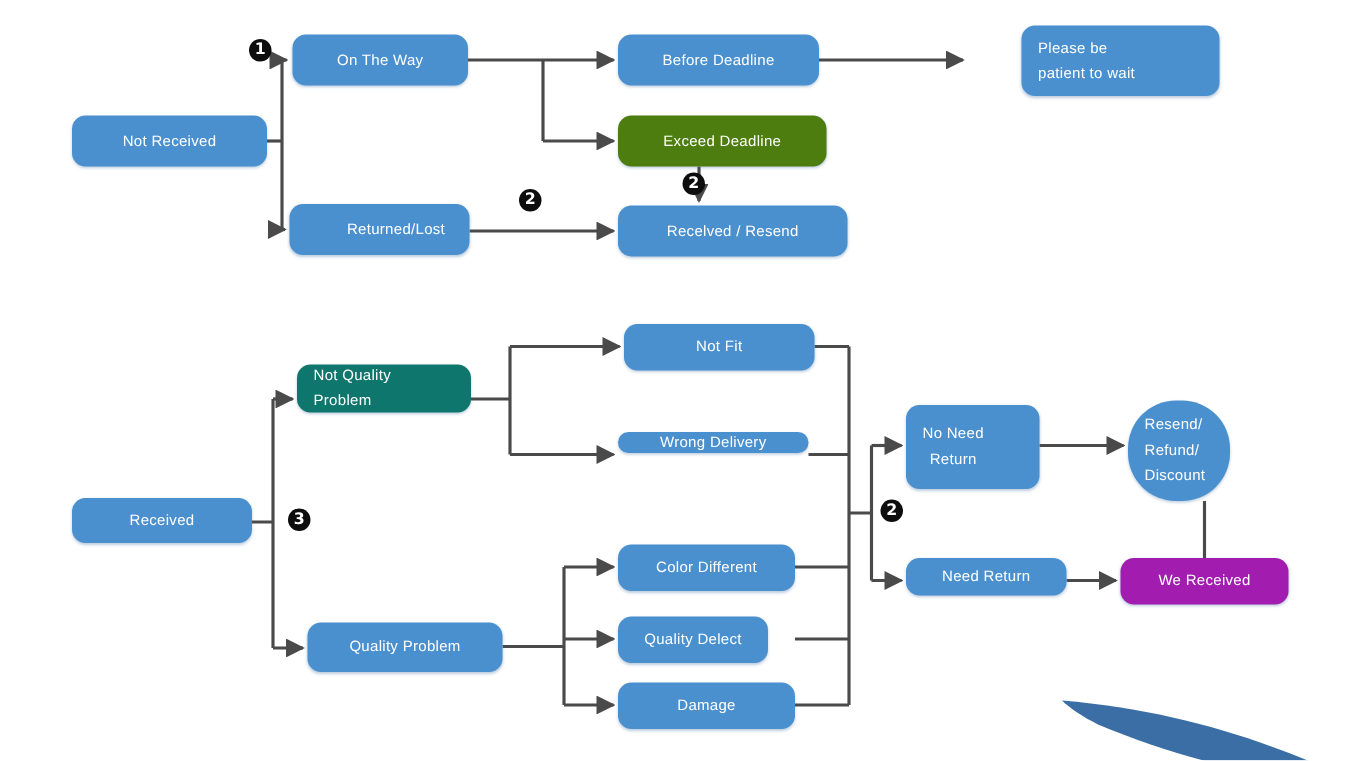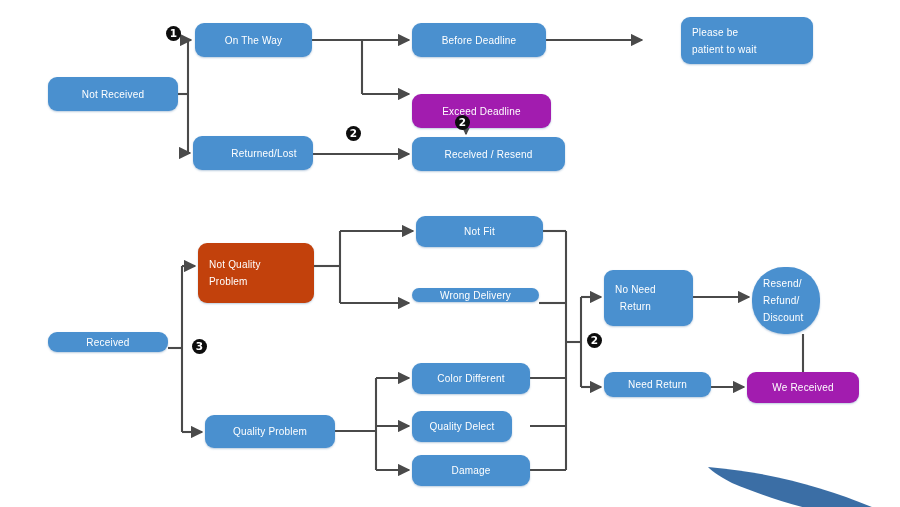--- a/index.html
+++ b/index.html
@@ -135,26 +135,26 @@
 
   <svg class="swoosh" viewBox="0 0 210 70" width="210" height="70" aria-hidden="true">
     <path d="M 18 30 C 90 36 150 55 205 80 C 160 86 95 68 42 46 C 32 41 23 35 18 30 Z" fill="#3b6ea5"></path>
   </svg>
 
   <div id="nodes">
       <div class="node" style="left: 48px; top: 77px; width: 130px; height: 34px; background: rgb(74, 144, 207); color: rgb(255, 255, 255);">Not   Received</div>
       <div class="node" style="left: 195px; top: 23px; width: 117px; height: 34px; background: rgb(74, 144, 207); color: rgb(255, 255, 255);">On The Way</div>
       <div class="node" style="left: 193px; top: 136px; width: 120px; height: 34px; background: rgb(74, 144, 207); color: rgb(255, 255, 255); padding-left: 28px;">Returned/Lost</div>
       <div class="node" style="left: 412px; top: 23px; width: 134px; height: 34px; background: rgb(74, 144, 207); color: rgb(255, 255, 255);">Before Deadline</div>
-      <div class="node" style="left: 412px; top: 77px; width: 139px; height: 34px; background: #a21caf; color: rgb(255, 255, 255); margin-top: 17px;">Exceed Deadline</div>
+      <div class="node" style="left: 412px; top: 77px; width: 139px; height: 34px; background: #4d7c0f; color: rgb(255, 255, 255);">Exceed Deadline</div>
       <div class="node" style="left: 412px; top: 137px; width: 153px; height: 34px; background: rgb(74, 144, 207); color: rgb(255, 255, 255);">Recelved / Resend</div>
       <div class="node left" style="left: 645px; top: 17px; width: 132px; height: 47px; background: rgb(74, 144, 207); color: rgb(255, 255, 255); margin-left: 36px;">Please be
 patient to wait</div>
-      <div class="node" style="left: 48px; top: 332px; width: 120px; height: 20px; background: rgb(74, 144, 207); color: rgb(255, 255, 255);">Received</div>
-      <div class="node left" style="left: 198px; top: 243px; width: 116px; height: 60px; background: #c2410c; color: rgb(255, 255, 255);">Not   Quality
+      <div class="node" style="left: 48px; top: 332px; width: 120px; height: 30px; background: rgb(74, 144, 207); color: rgb(255, 255, 255);">Received</div>
+      <div class="node left" style="left: 198px; top: 243px; width: 116px; height: 32px; background: #0f766e; color: rgb(255, 255, 255);">Not   Quality
 Problem</div>
       <div class="node" style="left: 205px; top: 415px; width: 130px; height: 33px; background: rgb(74, 144, 207); color: rgb(255, 255, 255);">Quality Problem</div>
       <div class="node" style="left: 416px; top: 216px; width: 127px; height: 31px; background: rgb(74, 144, 207); color: rgb(255, 255, 255);">Not Fit</div>
       <div class="node" style="left: 412px; top: 288px; width: 127px; height: 14px; background: rgb(74, 144, 207); color: rgb(255, 255, 255);">Wrong Delivery</div>
       <div class="node" style="left: 412px; top: 363px; width: 118px; height: 31px; background: rgb(74, 144, 207); color: rgb(255, 255, 255);">Color Different</div>
       <div class="node" style="left: 412px; top: 411px; width: 100px; height: 31px; background: rgb(74, 144, 207); color: rgb(255, 255, 255);">Quality Delect</div>
       <div class="node" style="left: 412px; top: 455px; width: 118px; height: 31px; background: rgb(74, 144, 207); color: rgb(255, 255, 255);">Damage</div>
       <div class="node left" style="left: 604px; top: 270px; width: 89px; height: 56px; background: rgb(74, 144, 207); color: rgb(255, 255, 255); text-align: center;">No Need
 Return</div>
       <div class="node" style="left: 604px; top: 372px; width: 107px; height: 25px; background: rgb(74, 144, 207); color: rgb(255, 255, 255);">Need Return</div>

